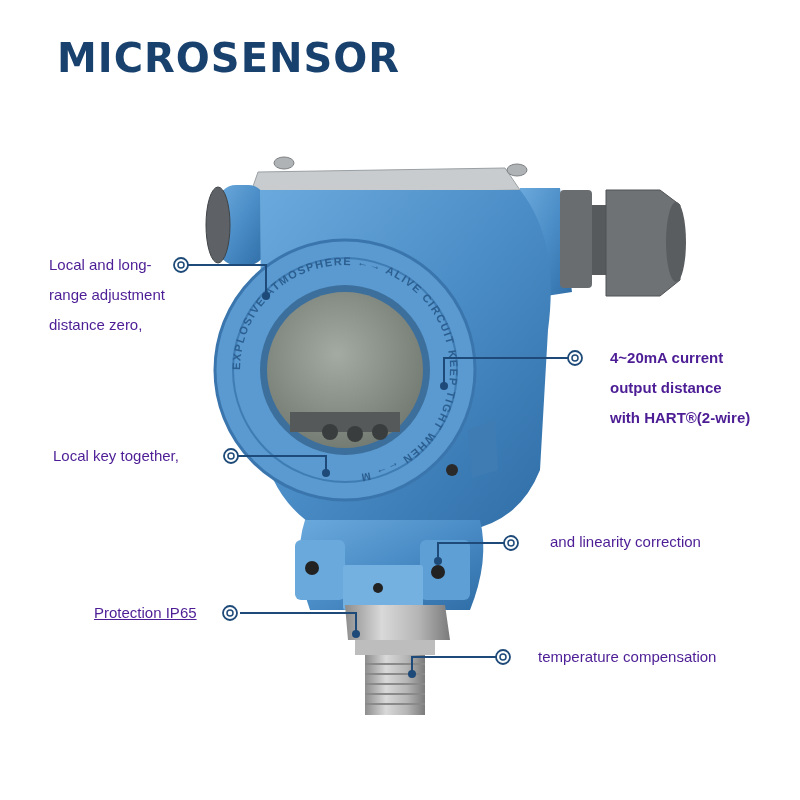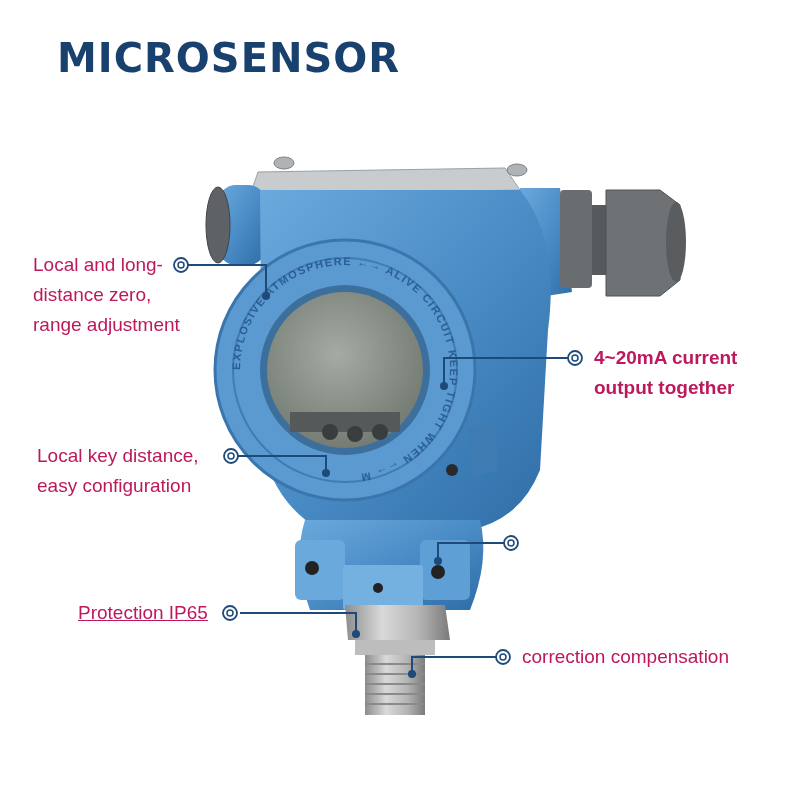--- a/index.html
+++ b/index.html
@@ -1,18 +1,18 @@
 <!DOCTYPE html>
 <html><head>
 <meta charset="utf-8">
 <style>
   html, body { margin:0; padding:0; background:#ffffff; }
   body { width:800px; height:800px; position:relative; overflow:hidden; font-family:"Liberation Sans", "DejaVu Sans", sans-serif; color:#1a1a1a; }
   .brand { position:absolute; left:38px; top:34px; font-family:"DejaVu Sans", sans-serif; font-size:40px; font-weight:bold; letter-spacing:1px; color:#18416e; line-height:48px;margin-left:19px; }
-  .label { position:absolute; font-size:19px; line-height:30px; color:#be185d; white-space:nowrap; }
+  .label { position:absolute; font-size:15px; line-height:30px; color:#4c1d95; white-space:nowrap;margin-left:16px; }
   .label .ln { display:block; }
   svg.art { position:absolute; left:0; top:0; }
 </style>
 </head>
 <body>
 
 <div class="brand">MICROSENSOR</div>
 
 <svg class="art" width="800" height="800" viewBox="0 0 800 800">
   <defs>
@@ -134,36 +134,37 @@
       </g>
     <g>
         <circle cx="503" cy="657" r="7" fill="#fff" stroke="#1d4a78" stroke-width="1.8"></circle>
         <circle cx="503" cy="657" r="3" fill="none" stroke="#1d4a78" stroke-width="1.5"></circle>
       </g>
   </g>
 </svg>
 
 <div class="label" style="left:33px; top:250px;">
   <span class="ln">Local and long-</span>
+  <span class="ln">range adjustment</span>
   <span class="ln">distance zero,</span>
-  <span class="ln">range adjustment</span>
 </div>
 
 <div class="label" style="left:594px; top:343px;font-weight:bold;">
   <span class="ln">4~20mA current</span>
-  <span class="ln">output together</span>
+  <span class="ln">output distance</span>
+  <span class="ln">with HART®(2-wire)</span>
 </div>
 
 <div class="label" style="left:37px; top:441px;">
-  <span class="ln">Local key distance,</span>
-  <span class="ln">easy configuration</span>
+  <span class="ln">Local key together,</span>
 </div>
 
 <div class="label" style="left:534px; top:527px;">
+  <span class="ln">and linearity correction</span>
 </div>
 
 <div class="label" style="left:78px; top:598px;text-decoration:underline;">
   <span class="ln">Protection IP65</span>
 </div>
 
 <div class="label" style="left:522px; top:642px;">
-  <span class="ln">correction compensation</span>
+  <span class="ln">temperature compensation</span>
 </div>
 
 </body></html>

